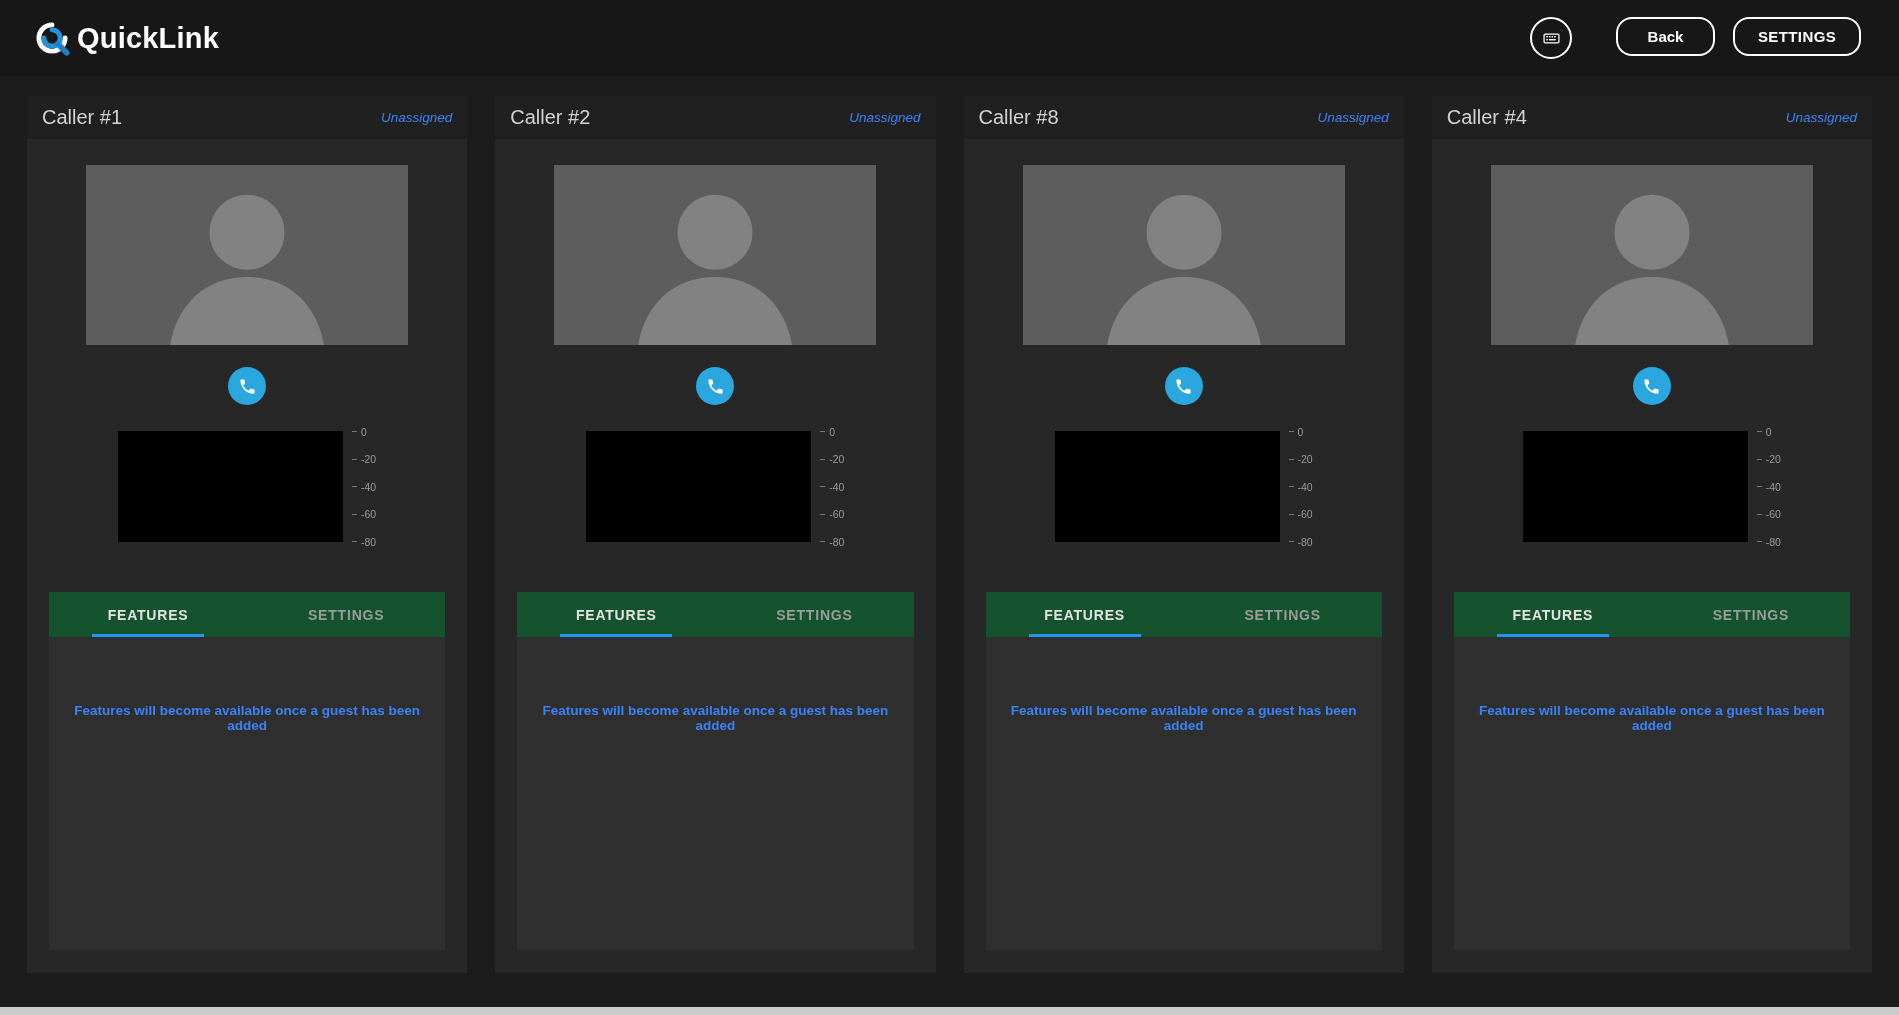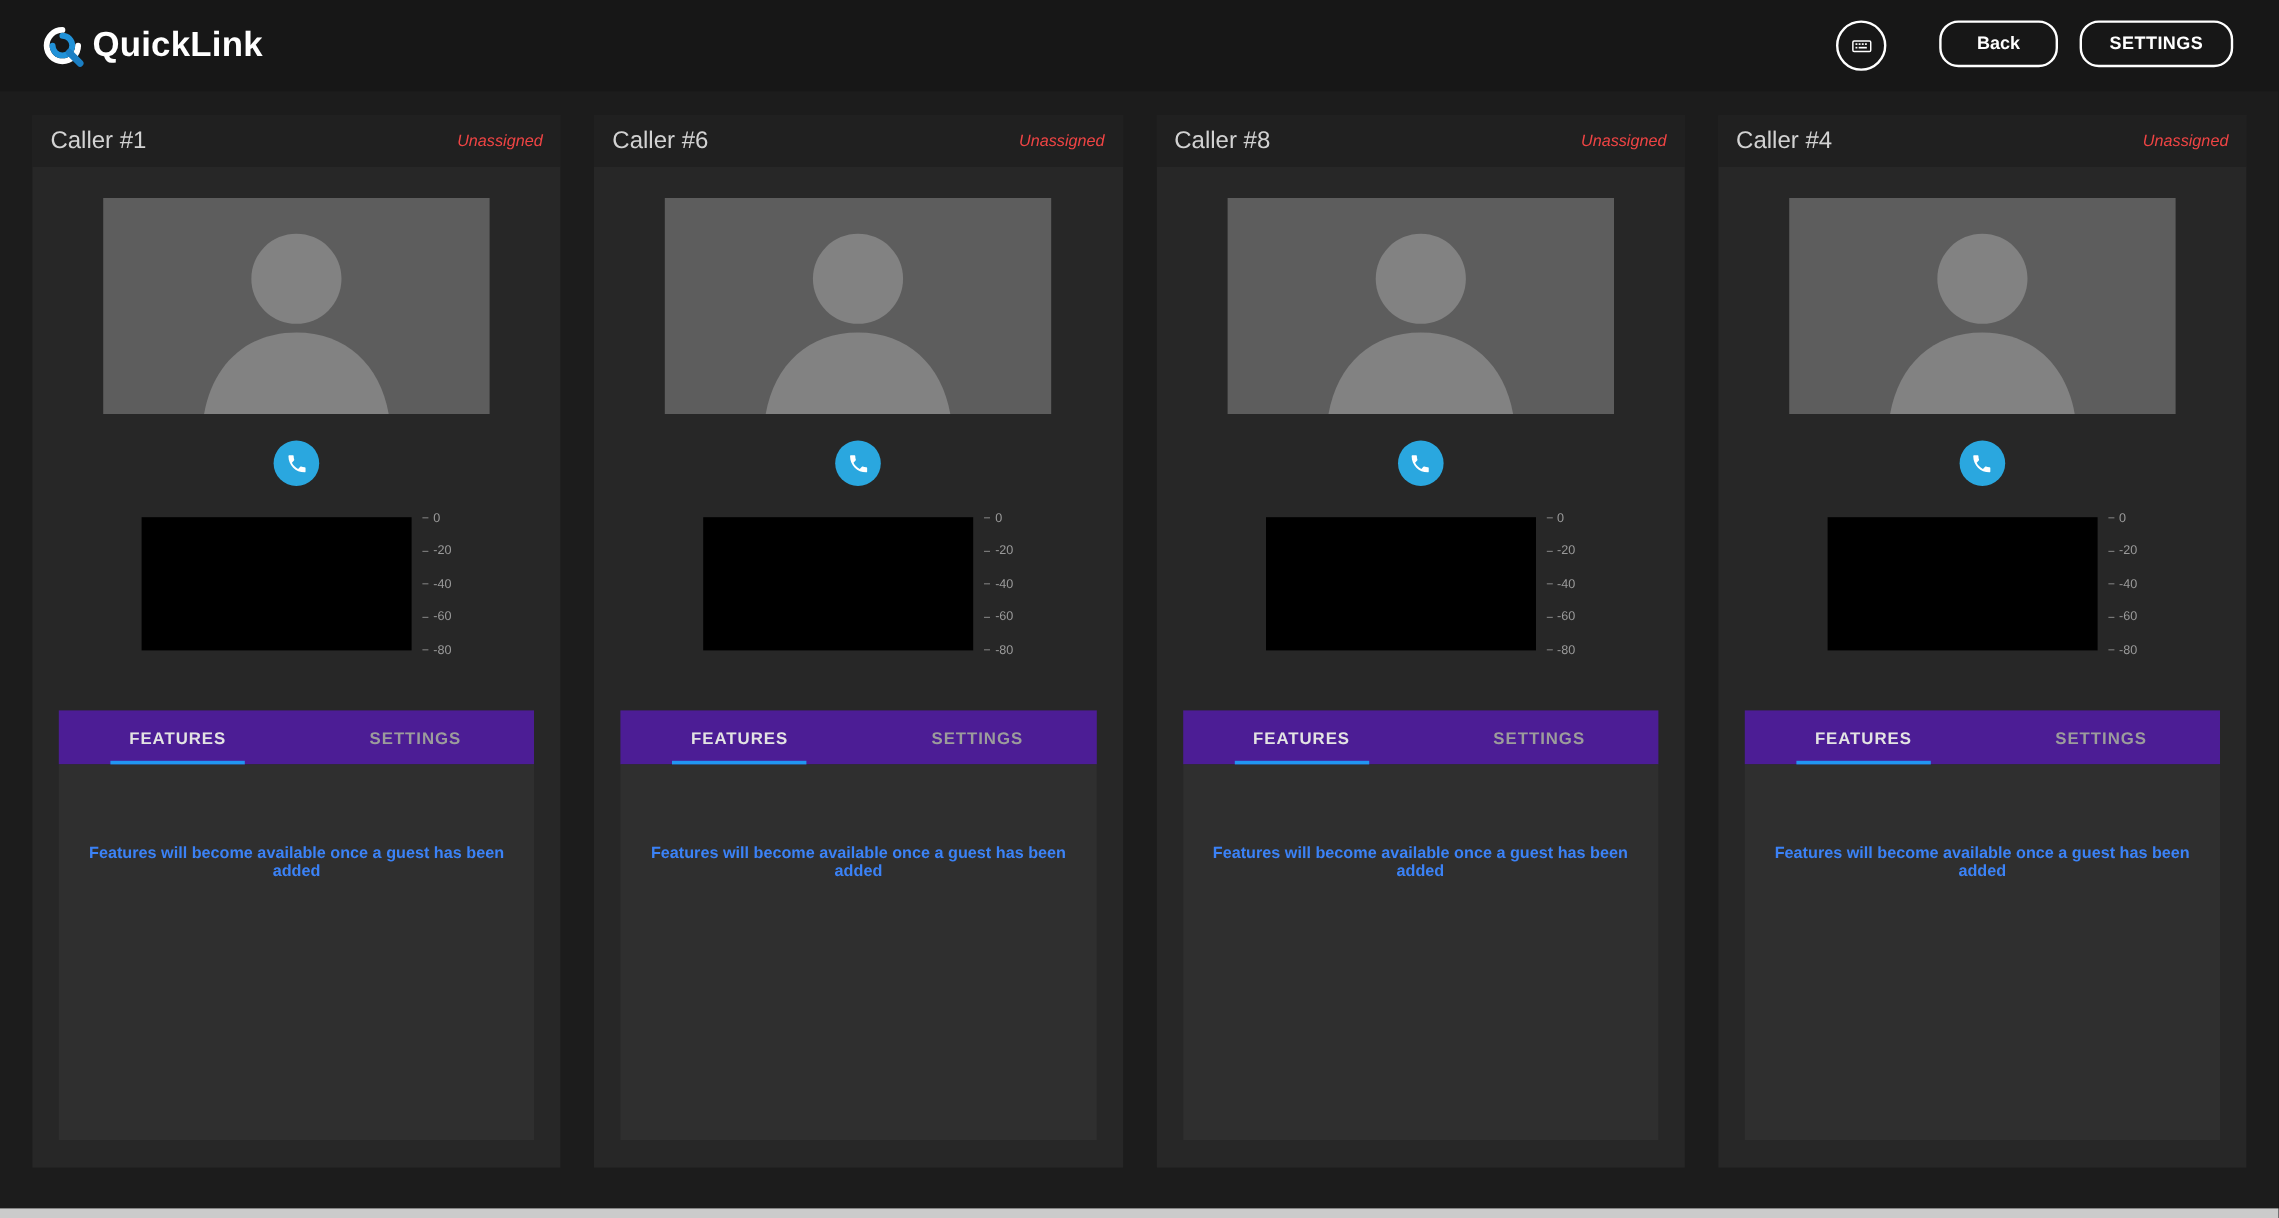--- a/index.html
+++ b/index.html
@@ -19,35 +19,35 @@
   .hbtn.settings { min-width: 128px; letter-spacing: 0.4px; }
   .status-box { background: #0e0e0e; border-radius: 3px; padding: 12px 20px; display: flex; gap: 30px; color: #f0f0f0; font-size: 15px; margin-left: 24px; white-space: nowrap; }
   .status-seg { display: flex; gap: 6px; }
 
   
   .main { flex: 1; padding: 20px 27px 0; }
   .panels { display: grid; grid-template-columns: repeat(4, 1fr); gap: 28px; height: 877px; }
   .panel { background: #272727; display: flex; flex-direction: column; }
   .panel-header { height: 43px; background: #202020; display: flex; align-items: center; justify-content: space-between; padding: 0 15px; flex-shrink: 0; }
   .caller-name { color: #d2d2d2; font-size: 20px; }
-  .caller-status { color: #ef4444; font-size: 13.5px; font-style: italic; }
+  .caller-status { color: #3b82f6; font-size: 13.5px; font-style: italic; }
 
   .avatar { width: 322px; height: 180px; margin: 26px auto 0; background: #5d5d5d; display: flex; align-items: flex-end; justify-content: center; overflow: hidden; flex-shrink: 0; }
 
   .call-button { width: 38px; height: 38px; border-radius: 50%; background: #2aa7df; border: none; margin: 22px auto 0; display: flex; align-items: center; justify-content: center; cursor: pointer; flex-shrink: 0; }
 
   .meter-row { display: flex; justify-content: center; margin-top: 26px; gap: 9px; flex-shrink: 0; }
   .meter-screen { width: 225px; height: 111px; background: #000000; }
   .meter-scale { height: 111px; display: flex; flex-direction: column; justify-content: space-between; }
   .scale-item { display: flex; align-items: center; gap: 4px; height: 11px; color: #9a9a9a; font-size: 10.5px; }
   .scale-item:first-child { margin-top: -5px; }
   .scale-item:last-child { margin-bottom: -5px; }
   .tick { width: 5px; height: 1px; background: #777777; }
 
-  .tabs { display: flex; margin: 50px 22px 0; background: #4c1d95; height: 45px; flex-shrink: 0; }
+  .tabs { display: flex; margin: 50px 22px 0; background: #14532d; height: 45px; flex-shrink: 0; }
   .tab { flex: 1; display: flex; align-items: center; justify-content: center; color: #9c9c9c; font-size: 14px; font-weight: bold; letter-spacing: 0.8px; position: relative; cursor: pointer; }
   .tab.active { color: #e3e3e3; }
   .indicator { position: absolute; bottom: 0; left: 50%; transform: translateX(-50%); width: 112px; height: 3px; background: #2196f3; }
 
   .panel-content { margin: 0 22px; background: #2f2f2f; height: 313px; text-align: center; padding: 22px 16px 0; flex-shrink: 0; }
   .empty-msg { color: #3b82f6; font-size: 13.5px; font-weight: bold; margin-top: 44px; }
 
   .footer-strip { position: absolute; left: 0; bottom: 0; width: 100%; height: 8px; background: #cbcbcb; }
 </style>
 </head>
@@ -146,21 +146,21 @@
               <span>SETTINGS</span>
             </div>
         </div>
         <div class="panel-content">
           <p class="empty-msg">Features will become available once a guest has been added</p>
         </div>
       </section>
 
       <section class="panel">
         <header class="panel-header">
-          <span class="caller-name">Caller #6</span>
+          <span class="caller-name">Caller #2</span>
           <span class="caller-status">Unassigned</span>
         </header>
         <div class="avatar">
           <span style="display:flex;width:100%;height:100%;">
             <svg viewBox="0 0 180 100" width="100%" height="100%" preserveAspectRatio="xMidYMax meet">
               <circle cx="90" cy="37" r="21" fill="#828282"></circle>
               <path d="M90 62 C67 62 51 77 47 100 L133 100 C129 77 113 62 90 62 Z" fill="#828282"></path>
             </svg>
           </span>
         </div>

